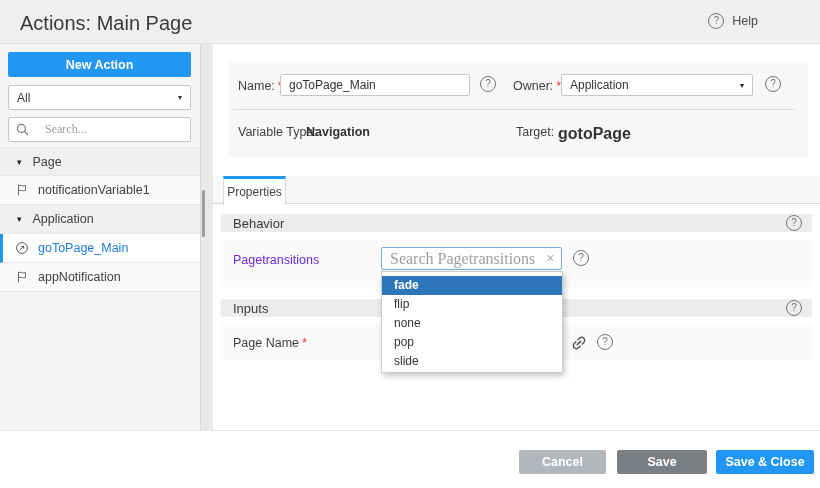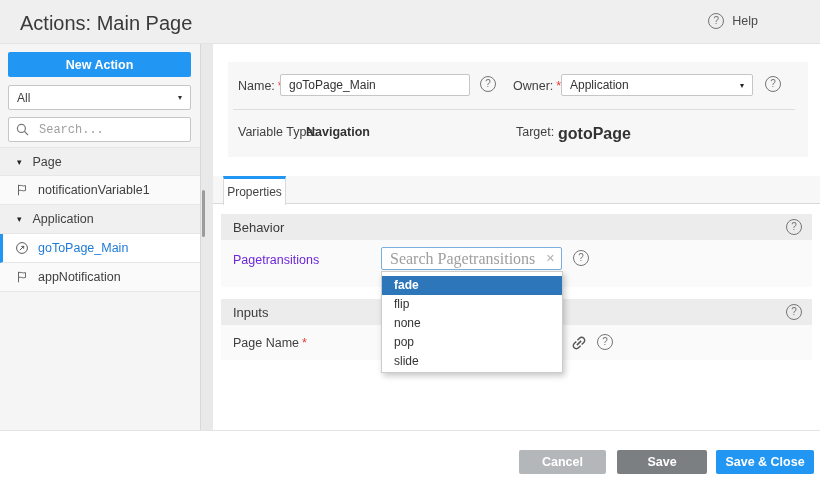--- a/index.html
+++ b/index.html
@@ -17,22 +17,22 @@
   
   .sidebar { position:absolute; left:0; top:44px; width:200px; height:386px; background:#f5f5f5; }
   .new-action-btn { position:absolute; left:8px; top:8px; width:183px; height:25px; background:#2196f3; color:#fff;
                     font-size:12.5px; font-weight:bold; border:none; border-radius:2px; cursor:pointer; }
   .filter-select { position:absolute; left:8px; top:41px; width:183px; height:25px; background:#fff; border:1px solid #c6c6c6;
                    border-radius:2px; font-size:12px; color:#3f3f3f; display:flex; align-items:center; padding:5px 8px; cursor:pointer; }
   .filter-select .caret { margin-left:auto; font-size:8px; color:#333; }
   .search-box { position:absolute; left:8px; top:73px; width:183px; height:25px; background:#fff; border:1px solid #c6c6c6;
                 border-radius:2px; display:flex; align-items:center; padding:0 7px; }
   .search-box svg { flex:0 0 auto; }
-  .search-box input { border:none; outline:none; width:100%; font-size:12px; color:#3f3f3f; margin-left:10px;
-                      font-family:Liberation Mono, monospace; background:transparent; }
+  .search-box input { border:none; outline:none; width:100%; font-size:12px; color:#3f3f3f; margin-left:16px;
+                      font-family:Liberation Serif, serif; background:transparent; }
   .search-box input::placeholder { color:#9e9e9e; }
 
   .tree { position:absolute; left:0; top:103px; width:200px; }
   .tree-row { height:29px; display:flex; align-items:center; padding-left:17px; border-bottom:1px solid #e7e7e7;
               font-size:12.5px; color:#3f3f3f; cursor:pointer; }
   .tree-row.group { background:#f0f0f0; }
   .tree-row.group:first-child { border-top:1px solid #e7e7e7; }
   .tree-row.item { background:#fafafa; padding-left:15px; }
   .tree-row.item.selected { background:#fff; border-left:3px solid #2196f3; padding-left:12px; color:#1e7bd7; }
   .tree-row .tri { font-size:9px; color:#222; margin-right:11px; }
@@ -63,21 +63,21 @@
   .target-label { position:absolute; left:288px; top:63px; }
   .target-value { position:absolute; left:330px; top:63px; font-size:16px; font-weight:bold; color:#333; }
 
   
   .tab-strip { position:absolute; left:0; top:132px; width:607px; height:28px; background:#f7f7f7; border-bottom:1px solid #d9d9d9; }
   .tab-properties { position:absolute; left:10px; top:132px; width:63px; height:29px; background:#fff; z-index:2;
                     border:1px solid #d9d9d9; border-top:3px solid #2196f3; border-bottom:none;
                     font-size:12px; color:#444; display:flex; align-items:center; justify-content:center; cursor:pointer; }
 
   
-  .sect-header { position:absolute; left:8px; width:591px; height:26px; background:#ececec; display:flex; align-items:center;
+  .sect-header { position:absolute; left:8px; width:591px; height:18px; background:#ececec; display:flex; align-items:center;
                  padding:0 10px 0 12px; font-size:13px; color:#3a3a3a; }
   .sect-header .help-circle { margin-left:auto; cursor:pointer; }
   .sect-body { position:absolute; left:8px; width:591px; background:#fafafa; }
   .behavior-header { top:170px; }
   .behavior-body { top:196px; height:47px; }
   .pt-label { position:absolute; left:20px; top:209px; font-size:12.5px; color:#6d28d9;text-align:center; }
   .pt-search { position:absolute; left:168px; top:203px; width:181px; height:23px; background:#fff; border:1px solid #7aaede;
                border-radius:2px; display:flex; align-items:center; padding:0 6px 0 8px; }
   .pt-search input { border:none; outline:none; width:100%; font-size:16px; color:#3f3f3f;
                      font-family:Liberation Serif, serif; background:transparent; }

